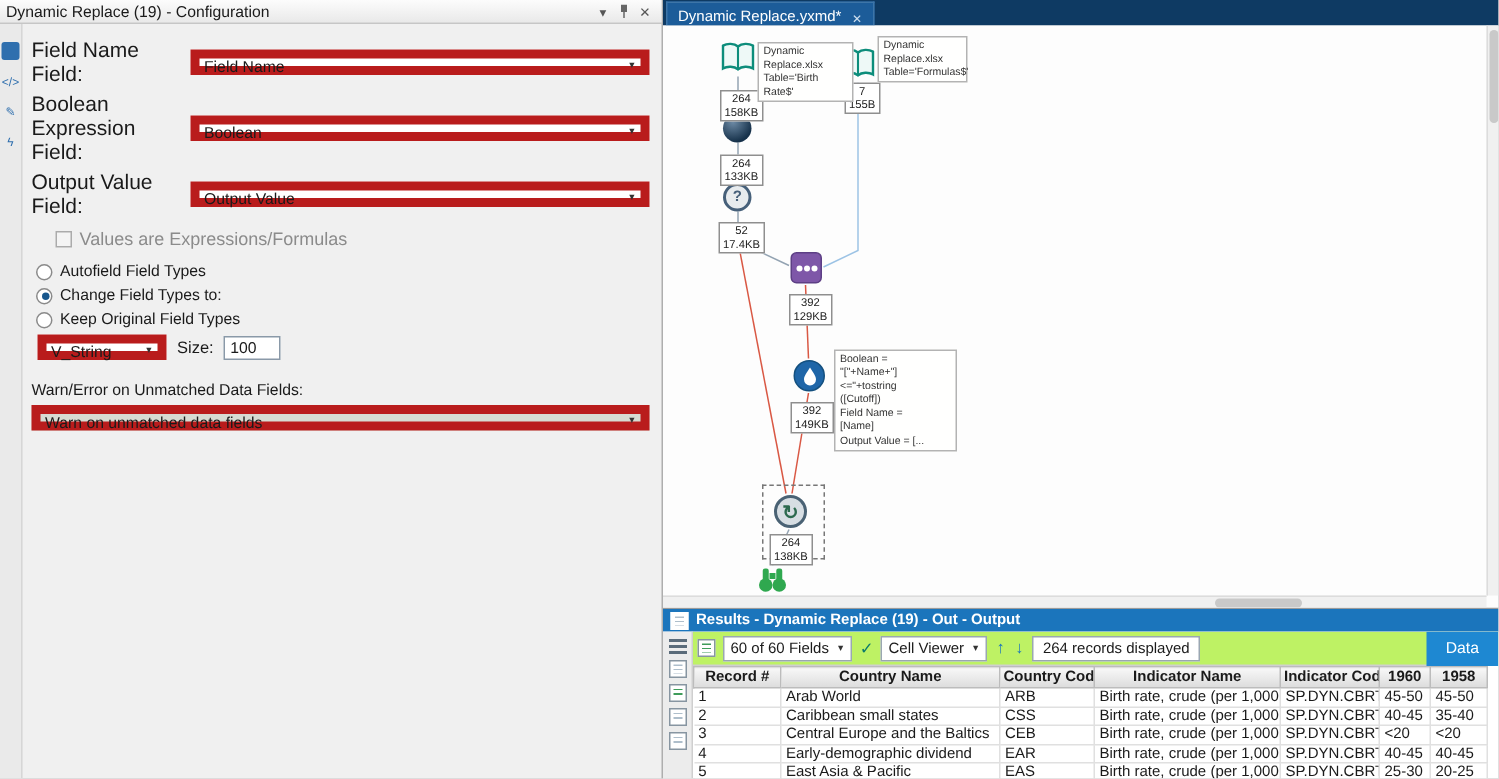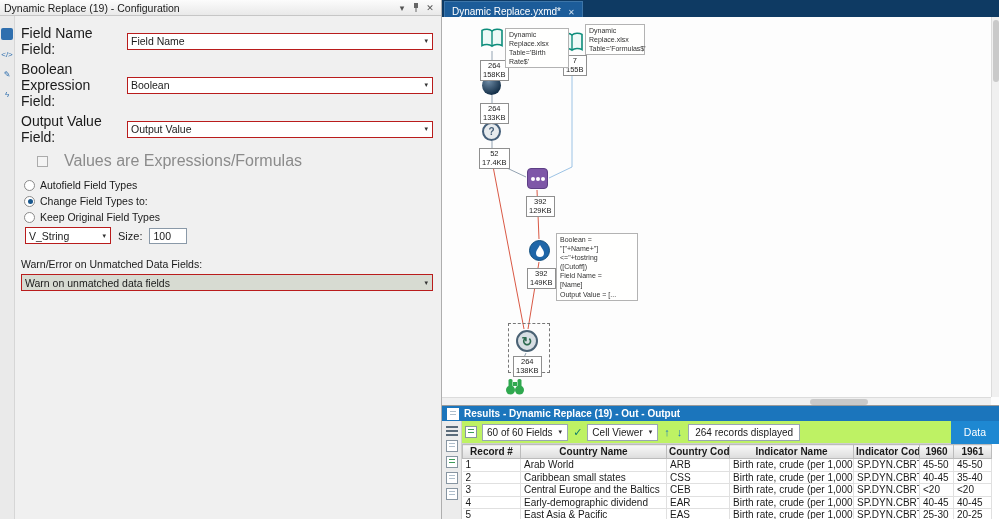--- a/index.html
+++ b/index.html
@@ -10,24 +10,24 @@
 .cfg-title{height:16px;background:linear-gradient(#fcfcfc,#e9e9e9);border-bottom:1px solid #c6c6c6;display:flex;align-items:center;padding:0 4px;font-size:10.5px}
 .cfg-title .t{flex:1;white-space:nowrap;overflow:hidden}
 .winico{width:14px;text-align:center;color:#555;font-size:9px;cursor:pointer;display:flex;align-items:center;justify-content:center}
 .cfg-body{flex:1;display:flex}
 .cfg-strip{width:15px;background:#eaeaea;border-right:1px solid #d6d6d6;display:flex;flex-direction:column;align-items:center;padding-top:12px;gap:8px}
 .sico{width:12px;height:12px;font-size:8px;color:#2f6fae;display:flex;align-items:center;justify-content:center}
 .sico.box{background:#2f6fae;border-radius:2px}
 .cfg-form{flex:1;padding:9px 8px 0 6px}
 .frow{display:flex;align-items:center;margin-bottom:4px}
 .frow label{width:106px;font-size:14px}
-.dd{flex:1;height:17px;background:#fff;border:1px solid #b91c1c;display:flex;align-items:center;padding:0 3px;font-size:10.5px;cursor:pointer}
+.dd{flex:1;height:17px;background:#fff;border:6px solid #b91c1c;display:flex;align-items:flex-start;padding:0 3px;font-size:10.5px;cursor:pointer}
 .dd .val{flex:1;white-space:nowrap;overflow:hidden}
 .chev{font-size:7px;color:#333;padding:0 1px}
-.cbrow{display:flex;align-items:center;gap:16px;margin:7px 0 9px 16px;color:#8b8b8b;font-size:16px}
+.cbrow{display:flex;align-items:center;gap:5px;margin:7px 0 9px 16px;color:#8b8b8b;font-size:12px}
 .cb{width:11px;height:11px;background:#f4f4f4;border:1px solid #ababab}
 .rrow{display:flex;align-items:center;gap:5px;margin:0 0 4px 3px;font-size:10.5px}
 .rb{width:11px;height:11px;border-radius:50%;border:1px solid #8a8a8a;background:#fff;position:relative;flex:none}
 .rb.on::after{content:"";position:absolute;left:2.5px;top:2.5px;width:5px;height:5px;border-radius:50%;background:#17568c}
 .typerow{display:flex;align-items:center;gap:7px;margin:3px 0 14px 4px}
 .dd.small{flex:none;width:86px}
 .inp{width:38px;height:16px;border:1px solid #8a99a8;background:#fff;font-size:10.5px;padding:0 3px;display:flex;align-items:center}
 .warnlabel{margin:2px 0 4px;font-size:10.5px}
 .dd.warn{background:#d7dbd2}
 
@@ -292,21 +292,21 @@
                 <col style="width:38px">
             </colgroup>
             <thead>
               <tr>
                 <th>Record #</th>
                 <th>Country Name</th>
                 <th>Country Code</th>
                 <th>Indicator Name</th>
                 <th>Indicator Code</th>
                 <th>1960</th>
-                <th>1961</th>
+                <th>1958</th>
               </tr>
             </thead>
             <tbody>
               <tr>
                 <td>1</td>
                 <td>Arab World</td>
                 <td>ARB</td>
                 <td>Birth rate, crude (per 1,000 people)</td>
                 <td>SP.DYN.CBRT.IN</td>
                 <td>45-50</td>

